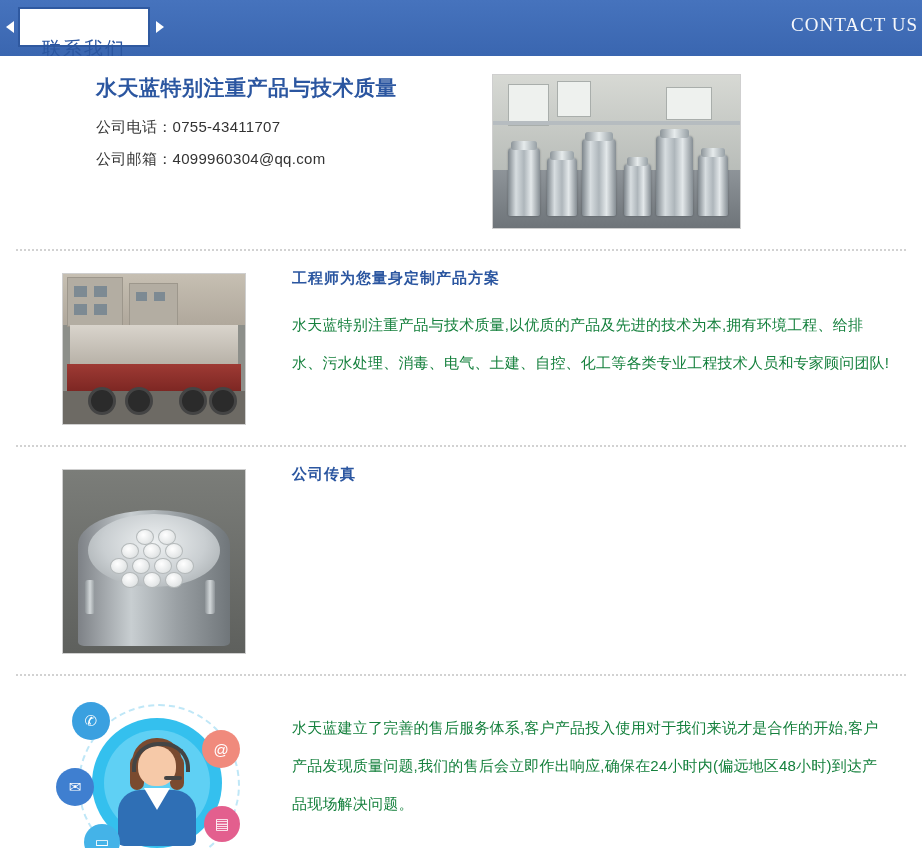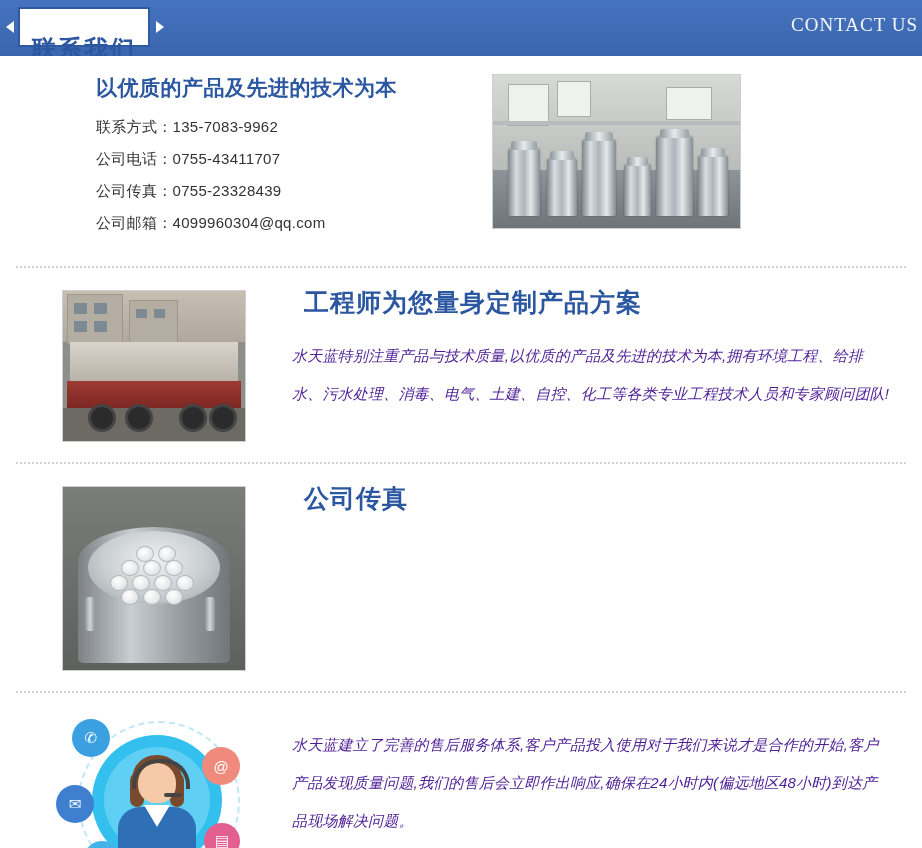--- a/index.html
+++ b/index.html
@@ -31,22 +31,22 @@
     height: 40px;
     background: #ffffff;
     border: 2px solid #2f59a0;
     box-sizing: border-box;
     display: flex;
     align-items: center;
     justify-content: center;
   }
   .header-tab .tab-text {
     color: #2b56a0;
-    font-size: 24px;
-    font-weight: bold;
+    font-size: 19px;
+    font-weight: normal;
     letter-spacing: 2px;
     margin-top: 43px;
   }
   .header-arrow-left,
   .header-arrow-right {
     position: absolute;
     top: 21px;
     width: 0;
     height: 0;
     border-top: 6px solid transparent;
@@ -162,31 +162,30 @@
     justify-content: center;
     align-items: flex-start;
     padding-top: 4px;
   }
   .feature .text-wrap {
     flex: 1;
     padding-right: 16px;
   }
   .feature-title {
     color: #2b56a0;
-    font-size: 25px;
+    font-size: 15px;
     font-weight: bold;
-    margin: 0 0 18px 12px;
+    margin: 0 0 18px 0;
     letter-spacing: 1px;
   }
   .feature-body {
     font-size: 15px;
-    color: #4c1d95;
+    color: #15803d;
     line-height: 38px;
     letter-spacing: 0.2px;
-    font-style: italic;
   }
 
   
   .photo-truck {
     width: 184px;
     height: 152px;
     border: 1px solid #cfcfcf;
     box-sizing: border-box;
     position: relative;
     overflow: hidden;
@@ -298,24 +297,22 @@
     <span class="tab-text">联系我们</span>
   </div>
   <span class="header-arrow-right"></span>
   <div class="header-en">CONTACT US</div>
 </div>
 
 <div class="content">
 
   <div class="company-block">
     <div class="company-info">
-      <h2 class="company-name">以优质的产品及先进的技术为本</h2>
-      <div class="company-line">联系方式：135-7083-9962</div>
+      <h2 class="company-name">水天蓝特别注重产品与技术质量</h2>
       <div class="company-line">公司电话：0755-43411707</div>
-      <div class="company-line">公司传真：0755-23328439</div>
       <div class="company-line">公司邮箱：4099960304@qq.com</div>
     </div>
     <div class="company-photo">
       <div class="photo-factory">
         <div class="wall"></div>
         <div class="floor"></div>
         <div class="win" style="left:6%;top:6%;width:16%;height:26%;"></div>
         <div class="win" style="left:26%;top:4%;width:13%;height:22%;"></div>
         <div class="win" style="left:70%;top:8%;width:18%;height:20%;"></div>
         <div class="pipe" style="left:0;top:30%;width:100%;height:4px;"></div>

